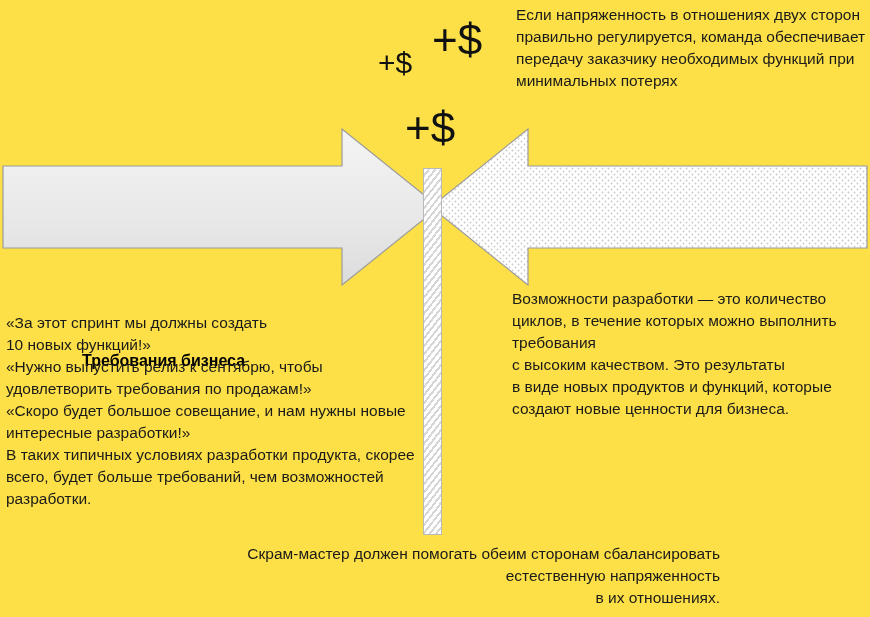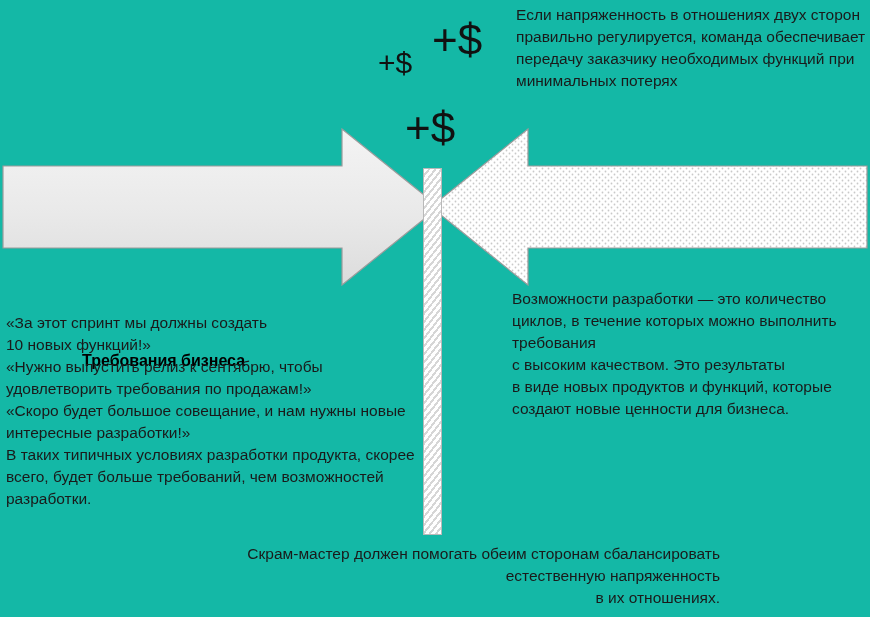--- a/index.html
+++ b/index.html
@@ -9,21 +9,21 @@
   }
   body {
     font-family: "Liberation Sans", sans-serif;
     color: #111111;
   }
   #page {
     position: relative;
     width: 870px;
     height: 617px;
     overflow: hidden;
-    background: #14b8a6;
+    background: #fde047;
   }
 
   
   .para {
     position: absolute;
     font-size: 15.5px;
     line-height: 1.42;
     color: #1a1a1a;
     white-space: pre-line;
   }

